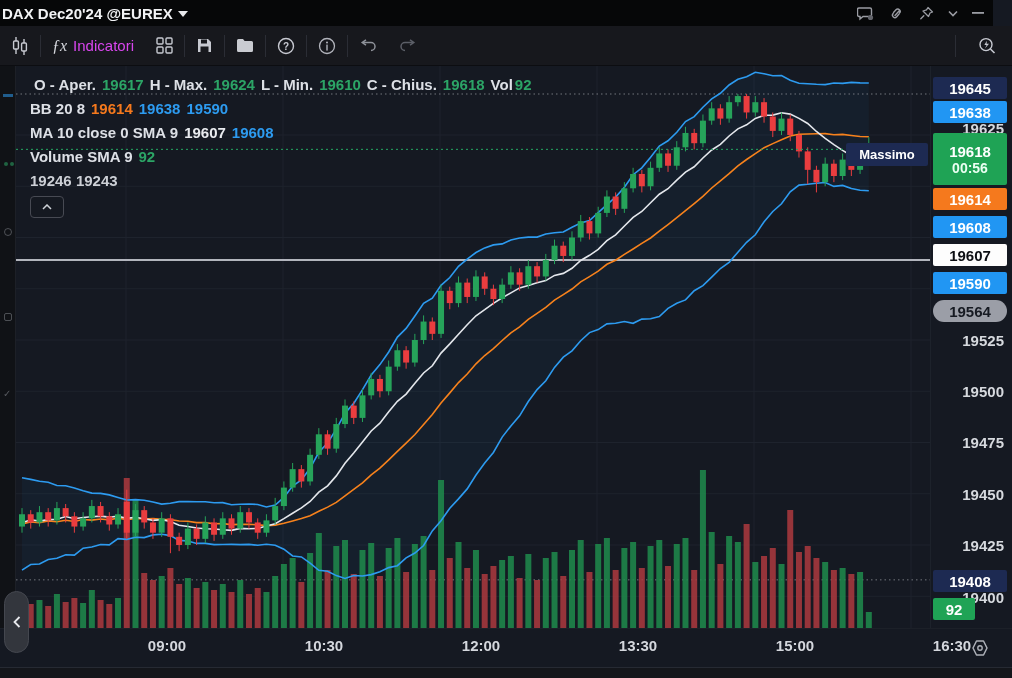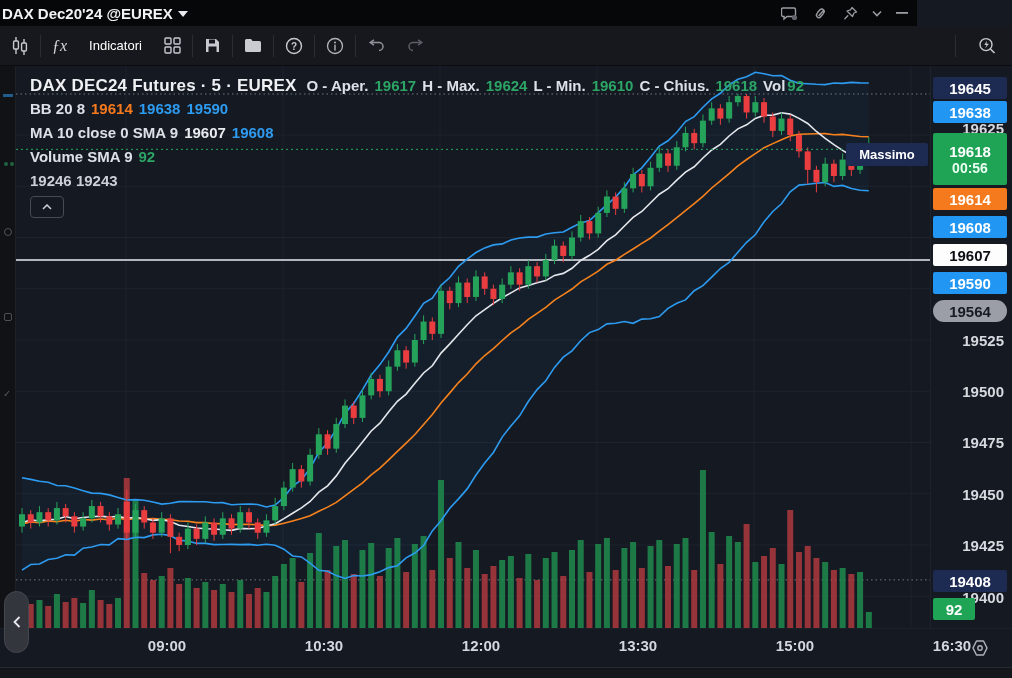--- a/index.html
+++ b/index.html
@@ -1,34 +1,34 @@
 <!DOCTYPE html>
 <html><head>
 <meta charset="utf-8">
 <style>
   html,body{margin:0;padding:0;background:#07080a;}
   *{box-sizing:border-box;}
   #stage{position:relative;width:1012px;height:678px;overflow:hidden;
          font-family:"Liberation Sans",sans-serif;background:#151922;}
   
-  #titlebar{position:absolute;left:0;top:0;width:917px;height:26px;background:#060708;
+  #titlebar{position:absolute;left:0;top:0;width:993px;height:26px;background:#060708;
             display:flex;align-items:center;}
   .symbtn{display:flex;align-items:center;gap:5px;padding-left:2px;color:#f2f3f5;
           font-size:15px;font-weight:700;cursor:default;}
   .caret-down{width:0;height:0;border-left:5px solid transparent;border-right:5px solid transparent;
               border-top:6px solid #e8e9ec;margin-top:2px;}
   #tb-icons{position:absolute;right:8px;top:0;height:26px;display:flex;align-items:center;gap:14px;}
   #tb-icons svg{display:block;}
   
   #toolbar{position:absolute;left:0;top:26px;width:1012px;height:40px;background:#17181d;
            display:flex;align-items:center;border-bottom:1px solid #0c0d11;}
   .tgrp{display:flex;align-items:center;height:100%;}
-  .tbtn{display:flex;align-items:center;gap:22px;padding:0 11px;height:100%;color:#c7c9d1;}
+  .tbtn{display:flex;align-items:center;gap:6px;padding:0 11px;height:100%;color:#c7c9d1;}
   .tdiv{width:1px;height:22px;background:#2b2d35;}
-  .tlabel{font-size:13px;color:#ffffff;}
+  .tlabel{font-size:15px;color:#d946ef;}
   .fx{font-size:16px;font-style:italic;font-family:"Liberation Serif",serif;color:#d6d8de;}
   #toolbar svg{display:block;}
   #tb-right{position:absolute;right:4px;top:26px;height:40px;display:flex;align-items:center;gap:10px;}
   
   #main{position:absolute;left:0;top:66px;width:1012px;height:562px;background:#151922;}
   #leftstrip{position:absolute;left:0;top:0;width:16px;height:562px;background:#101216;
              border-right:1px solid #1d2027;}
   .sglyph{position:absolute;opacity:.55;}
   #chartsvg{position:absolute;left:16px;top:0;width:914px;height:562px;}
   
@@ -533,21 +533,20 @@
           <line x1="844.08" y1="81.30000000000001" x2="844.08" y2="107.95000000000002" stroke="#26a35a" stroke-width="1"></line>
           <rect x="841.08" y="87.45000000000002" width="6" height="16.400000000000006" fill="#26a35a"></rect>
           <line x1="852.8100000000001" y1="71.05000000000001" x2="852.8100000000001" y2="99.75000000000003" stroke="#26a35a" stroke-width="1"></line>
           <rect x="849.8100000000001" y="83.35000000000002" width="6" height="2.049999999999983" fill="#26a35a"></rect>
         </g>
         <line x1="0" y1="83.35000000000002" x2="914" y2="83.35000000000002" stroke="#25a862" stroke-width="1" stroke-dasharray="2 3"></line>
       </svg>
 
     <div id="legend">
       <div class="lgrow">
-        <span class="lgtitle">DAX DEC24 Futures · 5 · EUREX</span>
         <span class="lgl" style="margin-left:4px">O - Aper.</span>
           <span class="lgv-green">19617</span>
         <span class="lgl">H - Max.</span>
           <span class="lgv-green">19624</span>
         <span class="lgl">L - Min.</span>
           <span class="lgv-green">19610</span>
         <span class="lgl">C - Chius.</span>
           <span class="lgv-green">19618</span>
         <span class="lgl">Vol</span>
           <span class="lgv-green" style="margin-left:-4px">92</span>

